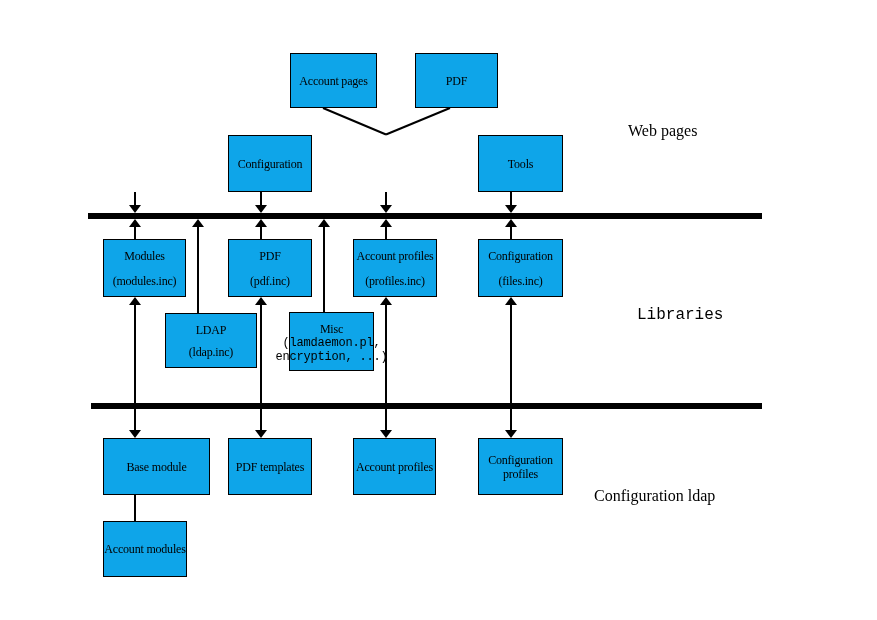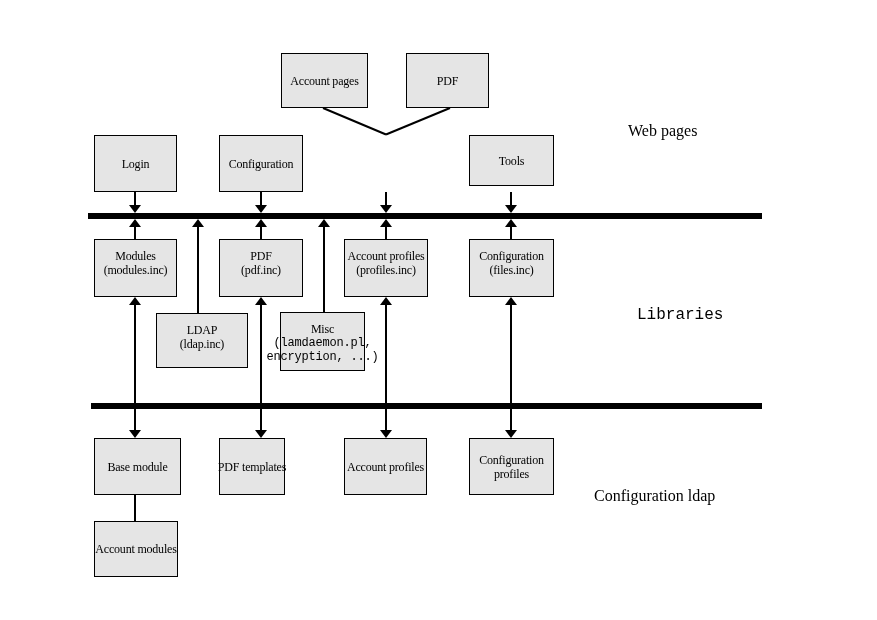--- a/index.html
+++ b/index.html
@@ -10,32 +10,33 @@
     background: #ffffff;
     font-family: "Liberation Serif", "DejaVu Serif", serif;
     color: #000;
     overflow: hidden;
   }
   .overlay { position: absolute; left: 0; top: 0; width: 877px; height: 620px; pointer-events: none; }
   .node {
     position: absolute;
     box-sizing: border-box;
     border: 1px solid #000;
-    background: #e5e5e5;
+    background: #0ea5e9;
     display: flex;
     flex-direction: column;
     align-items: center;
     justify-content: center;
     text-align: center;
     font-size: 12px;
     line-height: 14px;
     white-space: nowrap;
     letter-spacing: -0.2px;
+    margin-left: 9px;
   }
-  .node.spread { justify-content: flex-start; padding: 9px 0 8px; }
+  .node.spread { justify-content: space-between; padding: 9px 0 8px; }
   .node .grp span { display: block; font-family: Liberation Mono, monospace; }
   .thick { position: absolute; height: 6px; background: #000; }
   .vline { position: absolute; width: 2px; background: #000; }
   .plain { position: absolute; width: 2px; background: #000; }
   .arr { position: absolute; width: 0; height: 0;
          border-left: 6px solid transparent; border-right: 6px solid transparent; }
   .arr.up   { border-bottom: 8px solid #000; }
   .arr.down { border-top: 8px solid #000; }
   .seclabel { position: absolute; font-size: 16px; line-height: 25px; white-space: nowrap; }
 </style>
@@ -56,27 +57,24 @@
   <div class="seclabel" style="left:637px; top:303px;font-family:Liberation Mono, monospace;">Libraries</div>
   <div class="seclabel" style="left:594px; top:483px;">Configuration ldap</div>
 
   <div class="node" style="left:281px; top:53px; width:87px; height:55px;">
     <span>Account pages</span>
   </div>
   <div class="node" style="left:406px; top:53px; width:83px; height:55px;">
     <span>PDF</span>
   </div>
 
-  <div class="node" style="left:94px; top:135px; width:83px; height:57px;">
-    <span>Login</span>
-  </div>
   <div class="node" style="left:219px; top:135px; width:84px; height:57px;">
     <span>Configuration</span>
   </div>
-  <div class="node" style="left:469px; top:135px; width:85px; height:51px;">
+  <div class="node" style="left:469px; top:135px; width:85px; height:57px;">
     <span>Tools</span>
   </div>
 
   <div class="node spread" style="left:94px; top:239px; width:83px; height:58px;">
     <span>Modules</span>
     <span>(modules.inc)</span>
   </div>
   <div class="node spread" style="left:219px; top:239px; width:84px; height:58px;">
     <span>PDF</span>
     <span>(pdf.inc)</span>
@@ -94,24 +92,24 @@
     <span>(ldap.inc)</span>
   </div>
   <div class="node spread" style="left:280px; top:312px; width:85px; height:59px;">
     <span>Misc</span>
     <span class="grp">
       <span>(lamdaemon.pl,</span>
       <span>encryption, ...)</span>
     </span>
   </div>
 
-  <div class="node" style="left:94px; top:438px; width:87px; height:57px;">
+  <div class="node" style="left:94px; top:438px; width:107px; height:57px;">
     <span>Base module</span>
   </div>
-  <div class="node" style="left:219px; top:438px; width:66px; height:57px;">
+  <div class="node" style="left:219px; top:438px; width:84px; height:57px;">
     <span>PDF templates</span>
   </div>
   <div class="node" style="left:344px; top:438px; width:83px; height:57px;">
     <span>Account profiles</span>
   </div>
   <div class="node" style="left:469px; top:438px; width:85px; height:57px;">
     <span>Configuration</span>
     <span>profiles</span>
   </div>
   <div class="node" style="left:94px; top:521px; width:84px; height:56px;justify-content:center;">

